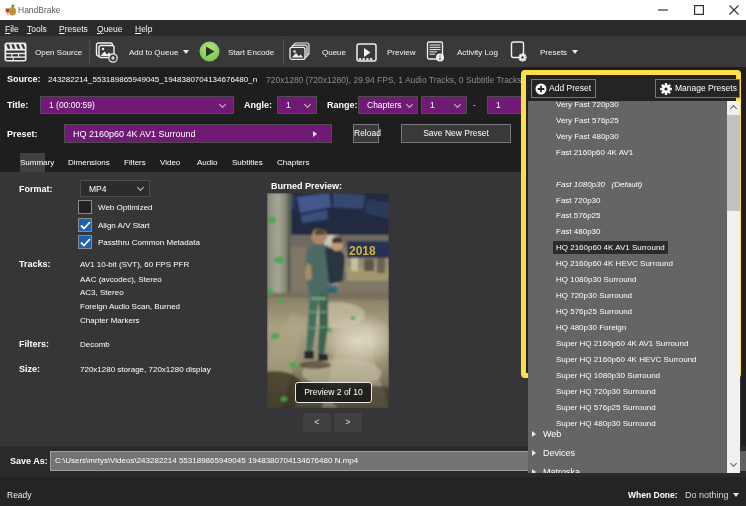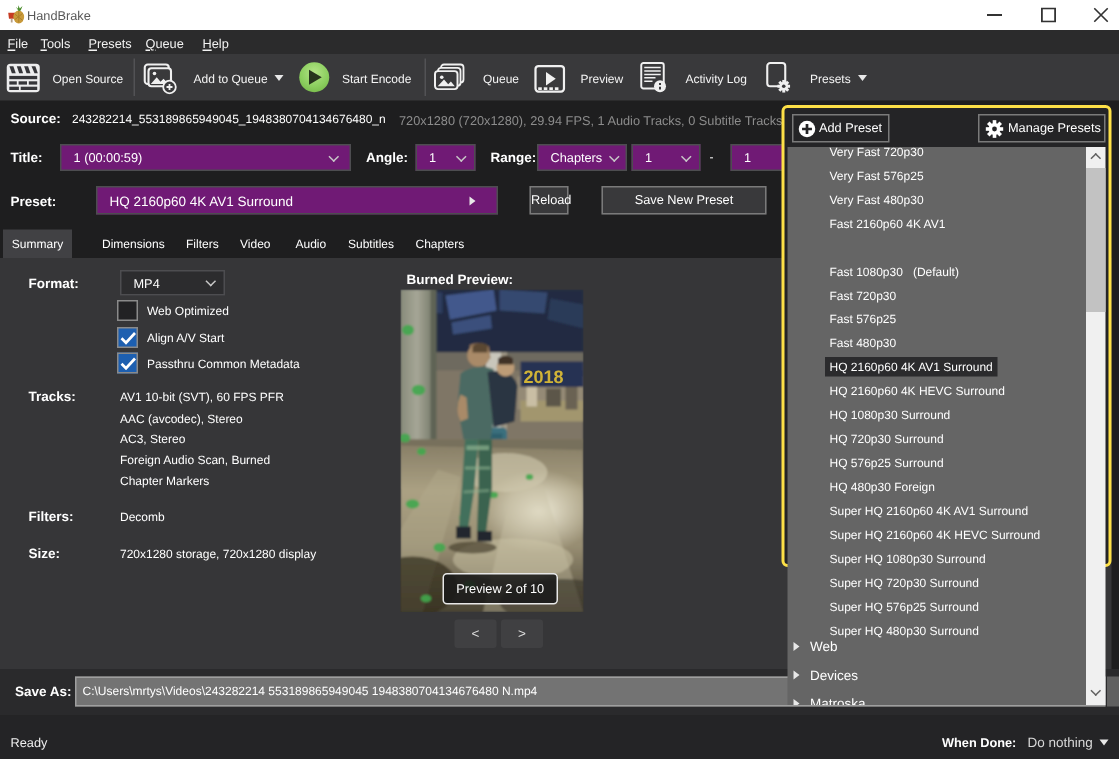--- a/index.html
+++ b/index.html
@@ -43,21 +43,21 @@
   font-size:8px; }
 .tabsel { background:#414144; }
 #tabcontent { left:0; top:172px; width:741px; height:274px; background:#363638; }
 
 
 #saverow { left:0; top:446px; width:746px; height:31px; background:#2a2a2c; }
 #statusbar { left:0; top:477px; width:746px; height:29px; background:#242426; }
 
 
 #flyout { left:521px; top:70px; width:220px; height:308px; background:#242426;
-  border:2px solid #fde047; border-radius:4px; }
+  border:5px solid #fde047; border-radius:4px; }
 #plist { left:2px; top:26px; width:199px; height:372px; background:#656565;
   overflow:hidden; position:absolute; }
 .pitem { position:absolute; left:0; width:199px; height:16px; color:#fff;
   font-size:8px; line-height:16px; padding-left:28px; white-space:nowrap; }
 .pcat { position:absolute; left:0; width:199px; color:#fff; font-size:9px;
   height:19px; line-height:19px; padding-left:15px; white-space:nowrap; }
 .tri-right { width:0; height:0; border-top:3.5px solid transparent;
   border-bottom:3.5px solid transparent; border-left:4.5px solid #e8e8e8; }
 
 
@@ -218,21 +218,21 @@
   </div>
 
   <div class="abs blab" style="left:7px;top:129px">Preset:</div>
   <div class="dd" style="left:64px;top:124px;width:268px;height:19px">
     <div class="ddt" style="top:4px;font-size:9px">HQ 2160p60 4K AV1 Surround</div>
     <div class="tri-right abs" style="right:14px;top:6px"></div>
   </div>
   <div class="btn" style="left:353px;top:124px;width:26px;height:19px;line-height:17px">Reload</div>
   <div class="btn" style="left:401px;top:124px;width:110px;height:19px;line-height:17px">Save New Preset</div>
 
-  <div class="abs tab tabsel" style="left:2px;width:46px;text-align:center">Summary</div>
+  <div class="abs tab tabsel" style="left:20px;width:25px;text-align:center">Summary</div>
   <div class="abs tab" style="left:68px">Dimensions</div>
   <div class="abs tab" style="left:124px">Filters</div>
   <div class="abs tab" style="left:160px">Video</div>
   <div class="abs tab" style="left:197px">Audio</div>
   <div class="abs tab" style="left:232px">Subtitles</div>
   <div class="abs tab" style="left:277px">Chapters</div>
 
   <div class="abs" id="tabcontent">
     <div class="abs blab" style="left:19px;top:12px">Format:</div>
     <div class="dd" style="left:80px;top:8px;width:70px;height:17px;background:#2c2c2e">
@@ -412,21 +412,21 @@
         <circle cx="6" cy="6" r="1.6" fill="#242426"></circle>
       </svg>
       <span style="margin-left:19px">Manage Presets</span>
     </div>
 
     <div id="plist">
       <div class="pitem" style="top:-4px">Very Fast 720p30</div>
       <div class="pitem" style="top:12px">Very Fast 576p25</div>
       <div class="pitem" style="top:28px">Very Fast 480p30</div>
       <div class="pitem" style="top:44px">Fast 2160p60 4K AV1</div>
-      <div class="pitem" style="top:76px;">Fast 1080p30&nbsp;&nbsp;&nbsp;(Default)</div>
+      <div class="pitem" style="top:76px;font-style:italic">Fast 1080p30&nbsp;&nbsp;&nbsp;(Default)</div>
       <div class="pitem" style="top:92px">Fast 720p30</div>
       <div class="pitem" style="top:107px">Fast 576p25</div>
       <div class="pitem" style="top:123px">Fast 480p30</div>
       <div class="pitem" style="top:139px"><span style="background:#2b2b2d;padding:2px 3px 2px 3px;margin-left:-3px">HQ 2160p60 4K AV1 Surround</span></div>
       <div class="pitem" style="top:155px">HQ 2160p60 4K HEVC Surround</div>
       <div class="pitem" style="top:171px">HQ 1080p30 Surround</div>
       <div class="pitem" style="top:187px">HQ 720p30 Surround</div>
       <div class="pitem" style="top:203px">HQ 576p25 Surround</div>
       <div class="pitem" style="top:219px">HQ 480p30 Foreign</div>
       <div class="pitem" style="top:235px">Super HQ 2160p60 4K AV1 Surround</div>

